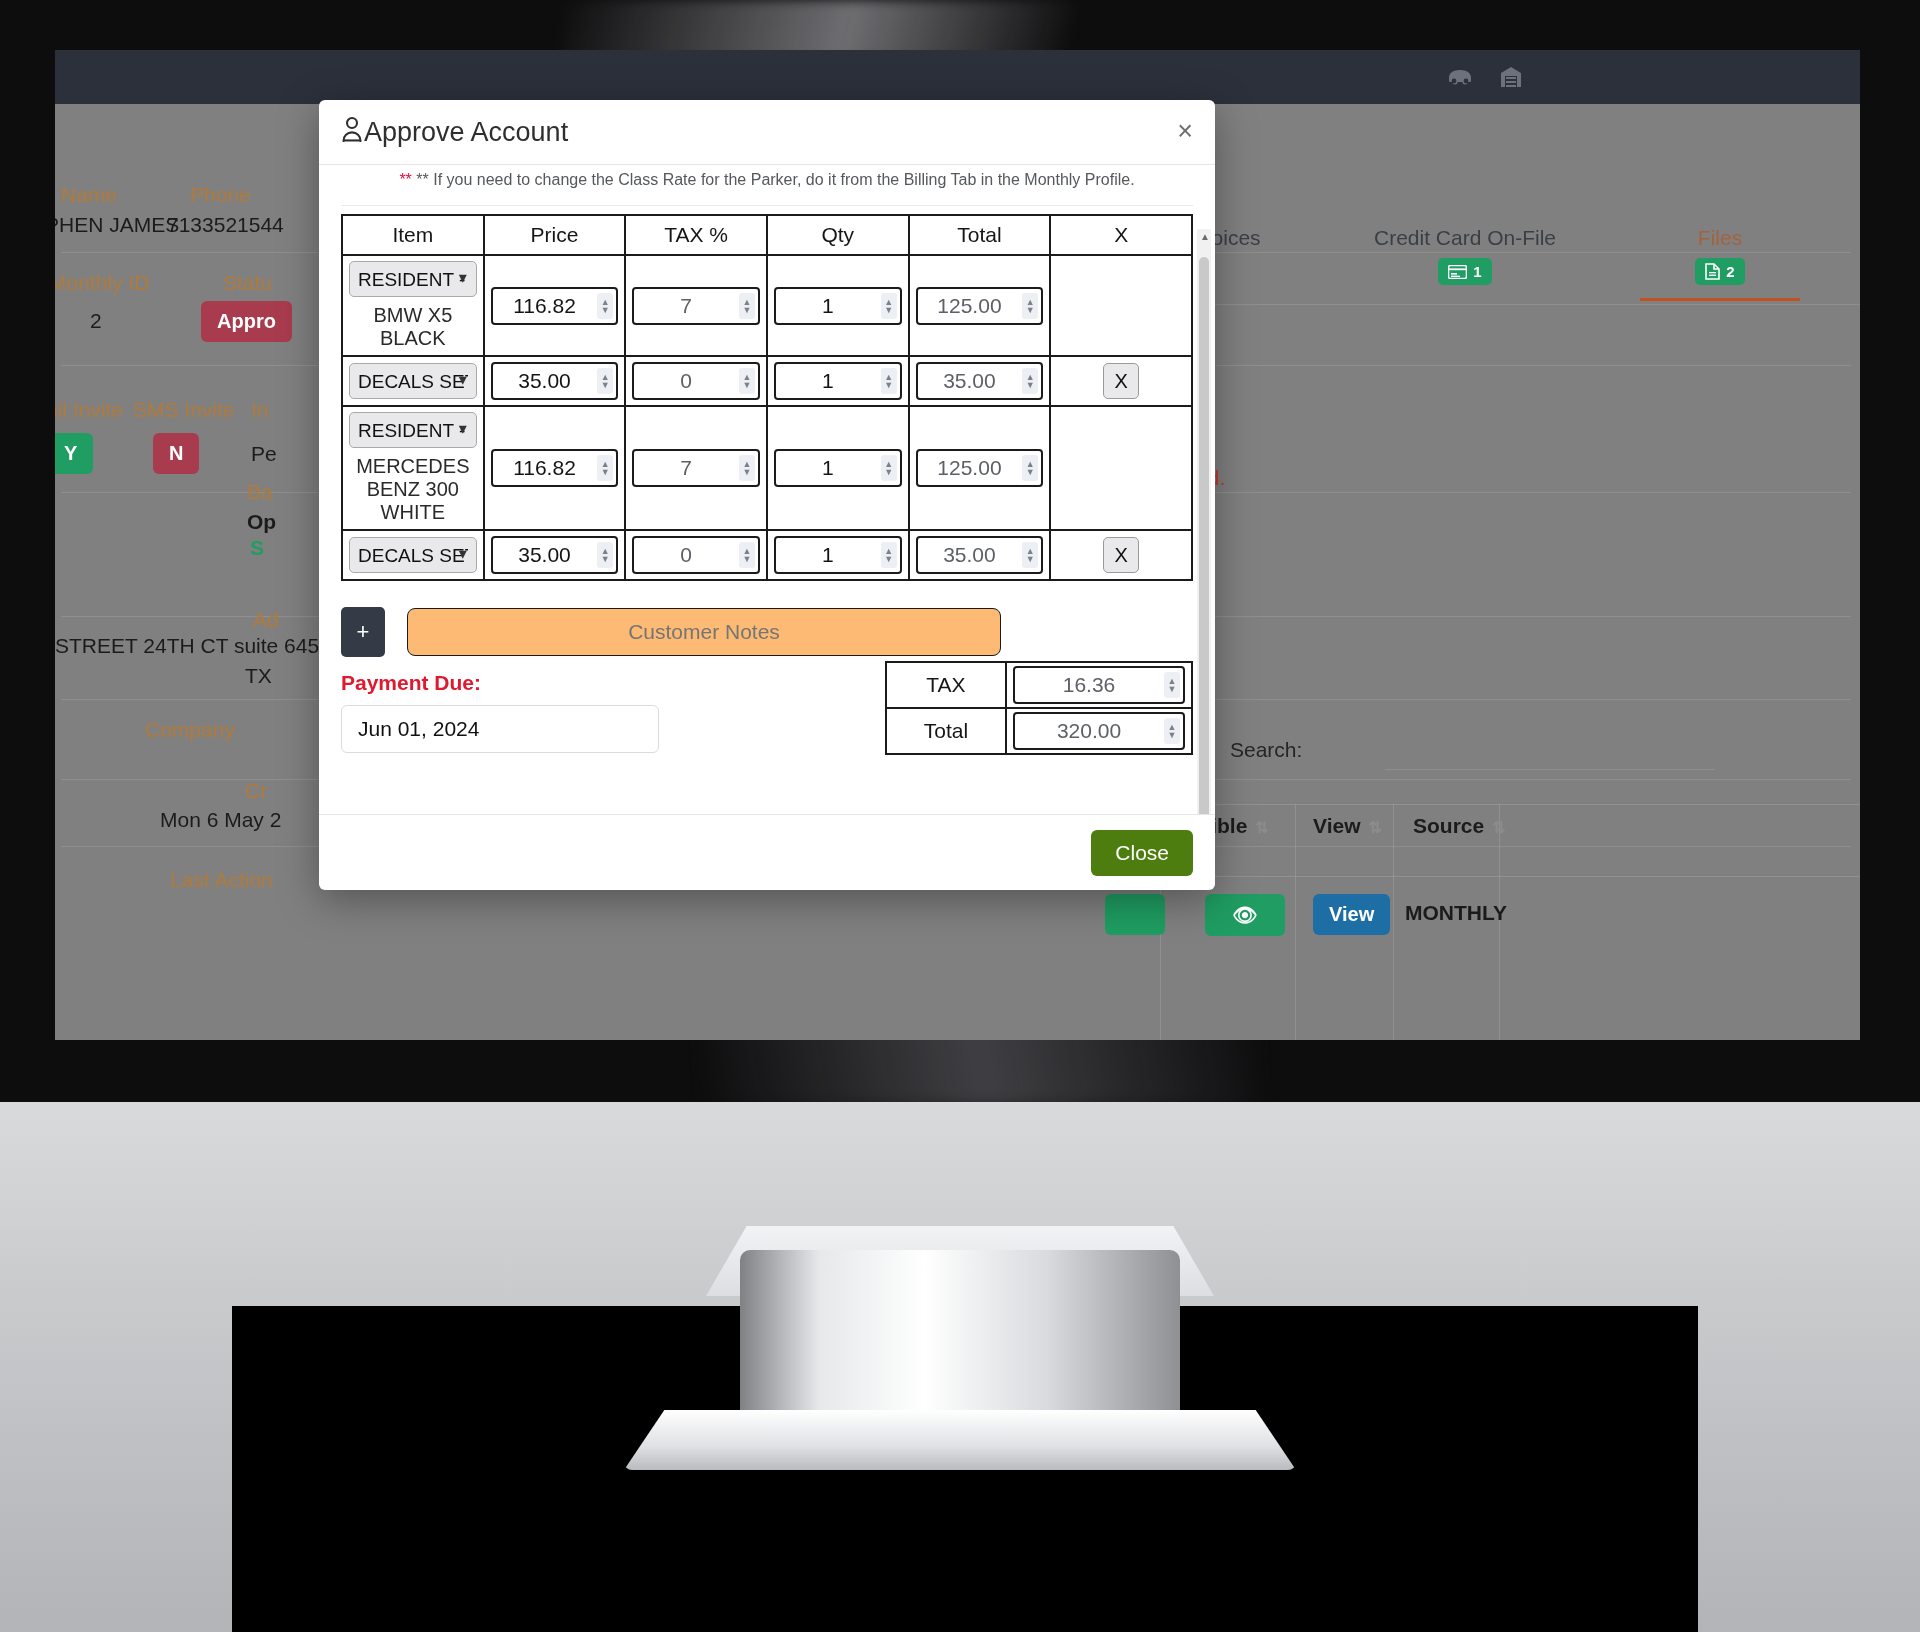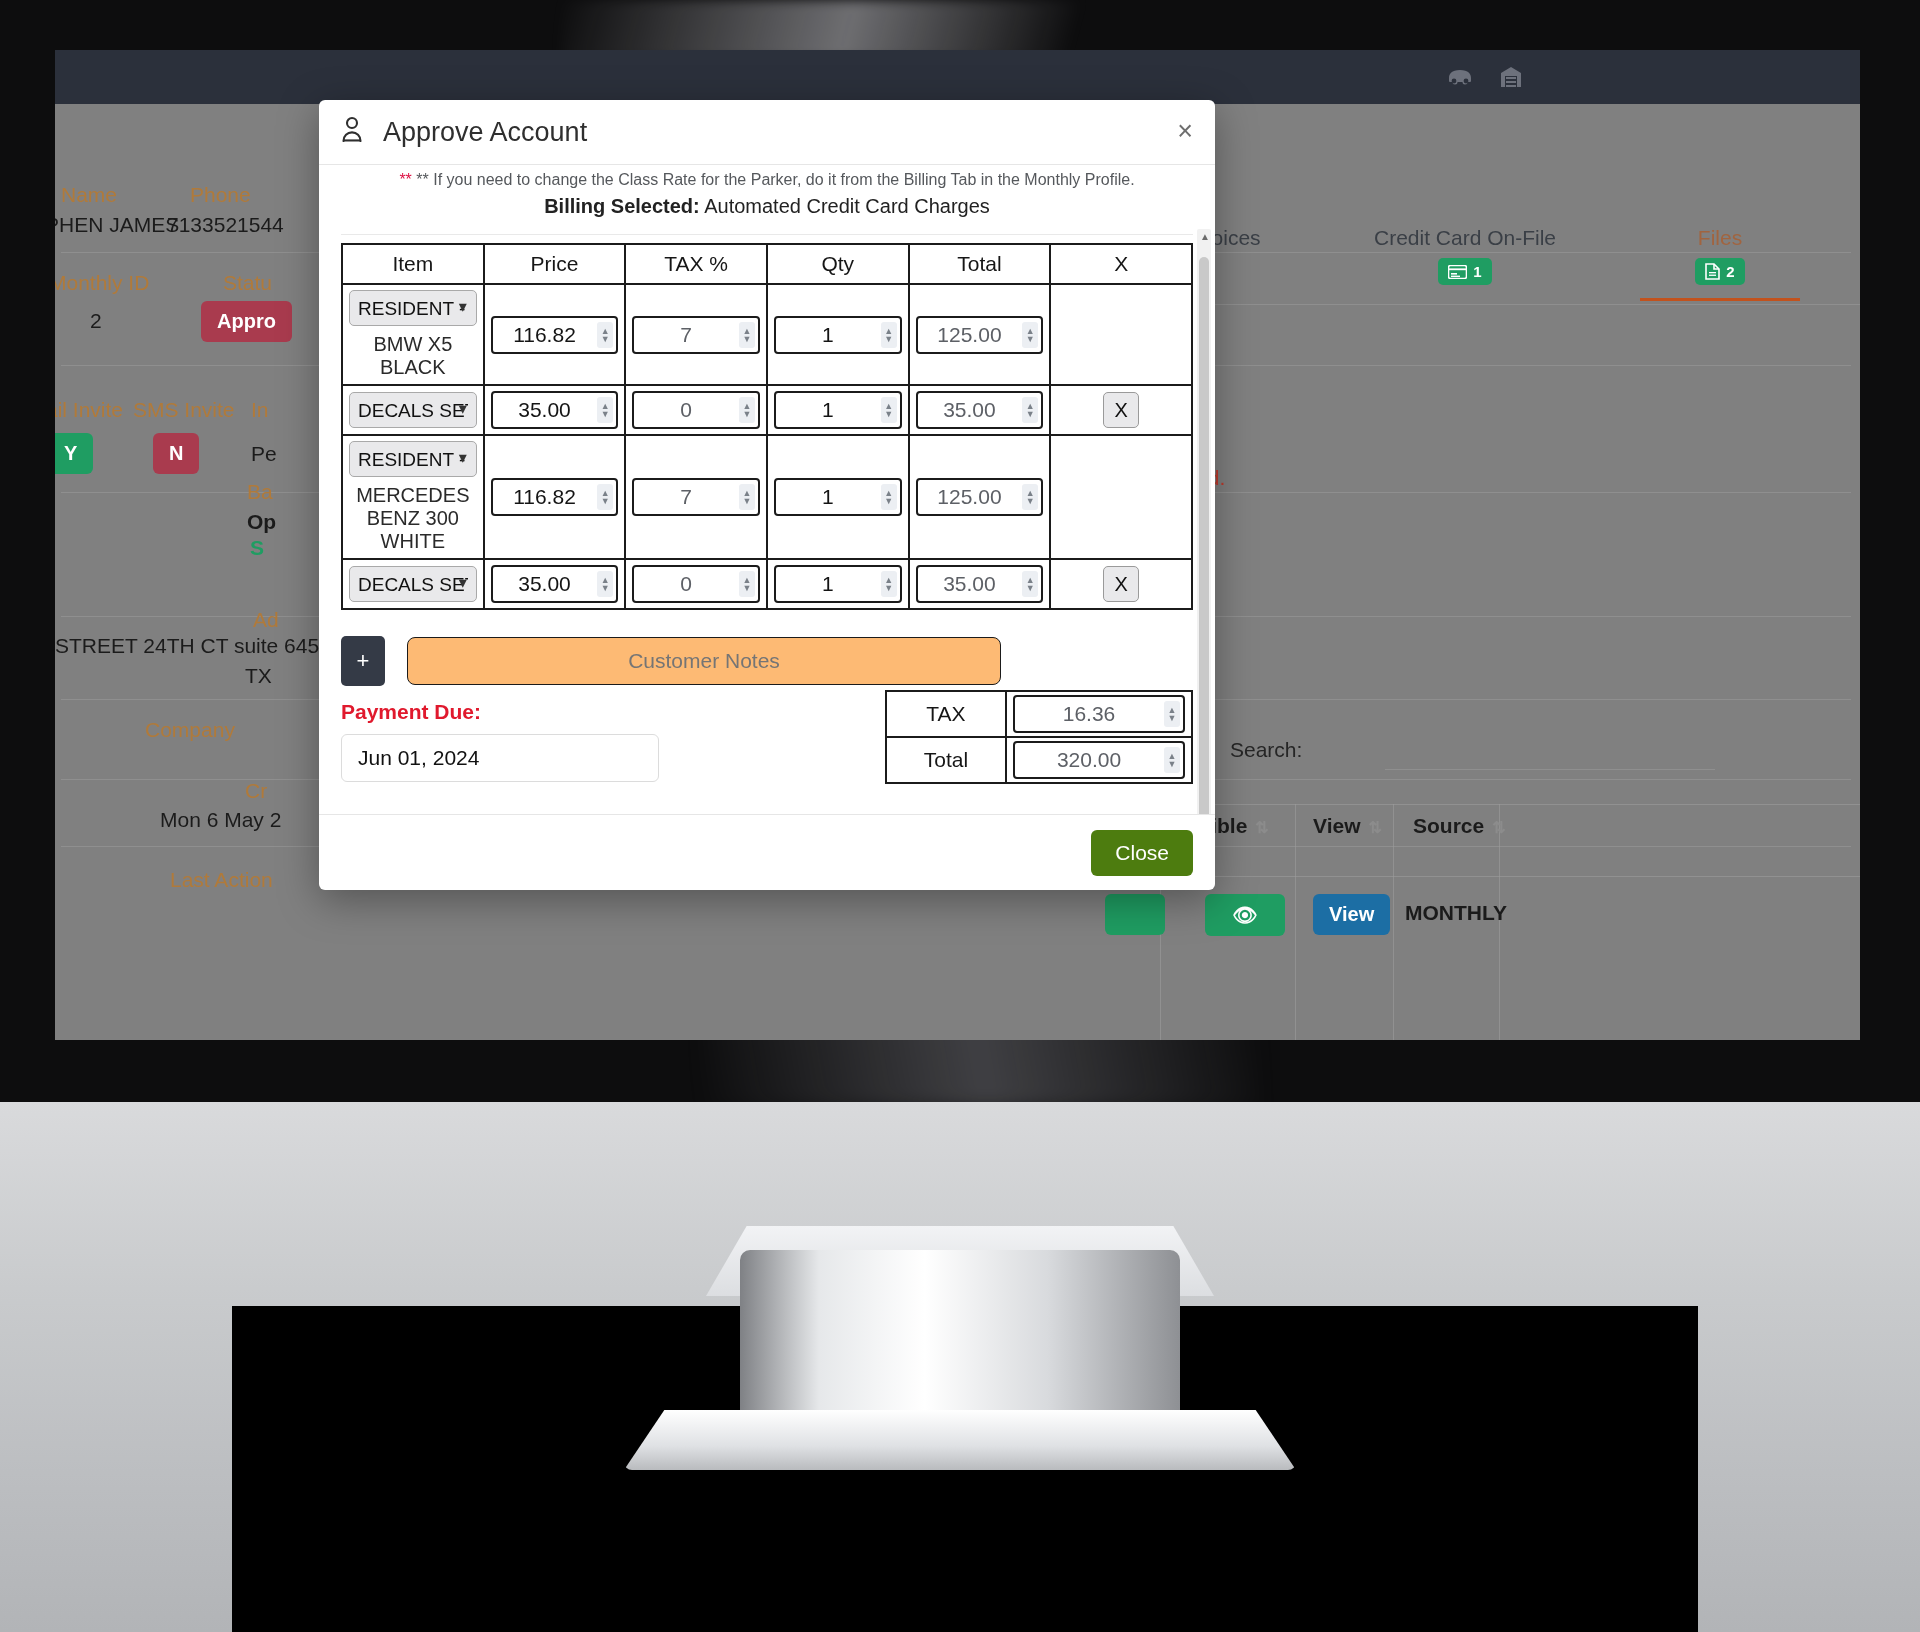--- a/index.html
+++ b/index.html
@@ -118,21 +118,21 @@
     position:absolute; left:264px; top:50px; width:896px; height:790px;
     background:#fff; border-radius:6px;
     box-shadow: 0 10px 40px rgba(0,0,0,.35);
     display:flex; flex-direction:column;
   }
   #modal-header {
     position:relative; height:64px; flex:0 0 64px;
     display:flex; align-items:center; padding:0 22px;
   }
   #modal-title {
-    font-size:27px; color:#2f2f2f; display:flex; align-items:center; gap:20px;
+    font-size:27px; color:#2f2f2f; display:flex; align-items:center; gap:1px;
   }
   #modal-close-x {
     position:absolute; right:22px; top:18px;
     font-size:27px; color:#6e6e6e; cursor:pointer; line-height:1;
   }
   #modal-body {
     position:relative; flex:1 1 auto; overflow:hidden;
     border-top:1px solid #e6e6e6;
     padding: 0 22px;
   }
@@ -433,24 +433,20 @@
         </div>
         <div id="modal-close-x">×</div>
       </div>
 
       <div id="modal-body">
         <div class="note-clip">
           <span class="red">**</span>
           <span>** If you need to change the Class Rate for the Parker, do it from the Billing Tab in the Monthly Profile.</span>
         </div>
 
-        <div class="billing-sel">
-          <b>Billing Selected:</b>
-          <span>Automated Credit Card Charges</span>
-        </div>
 
         <div class="thin-rule"></div>
 
         <table class="items">
           <thead>
             <tr>
               <th>Item</th>
               <th>Price</th>
               <th>TAX %</th>
               <th>Qty</th>

